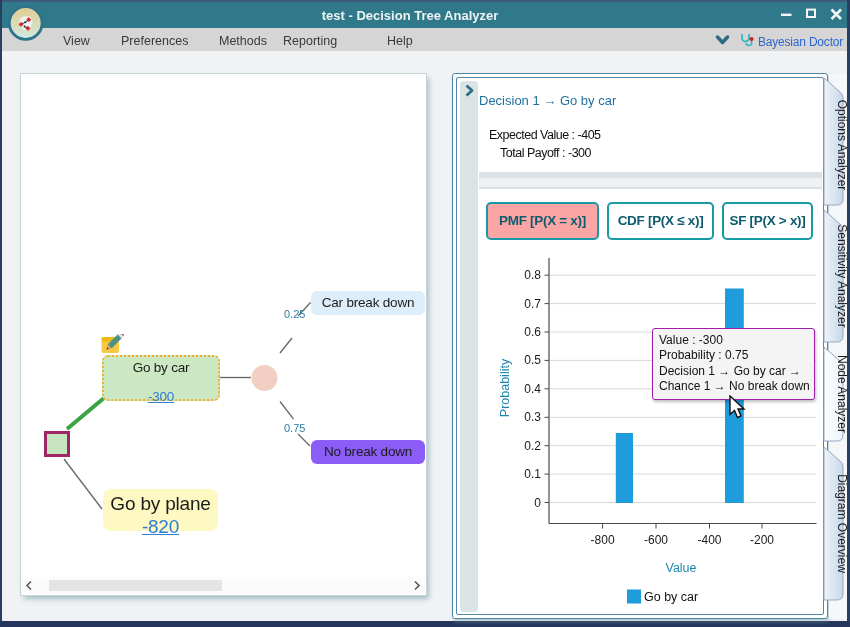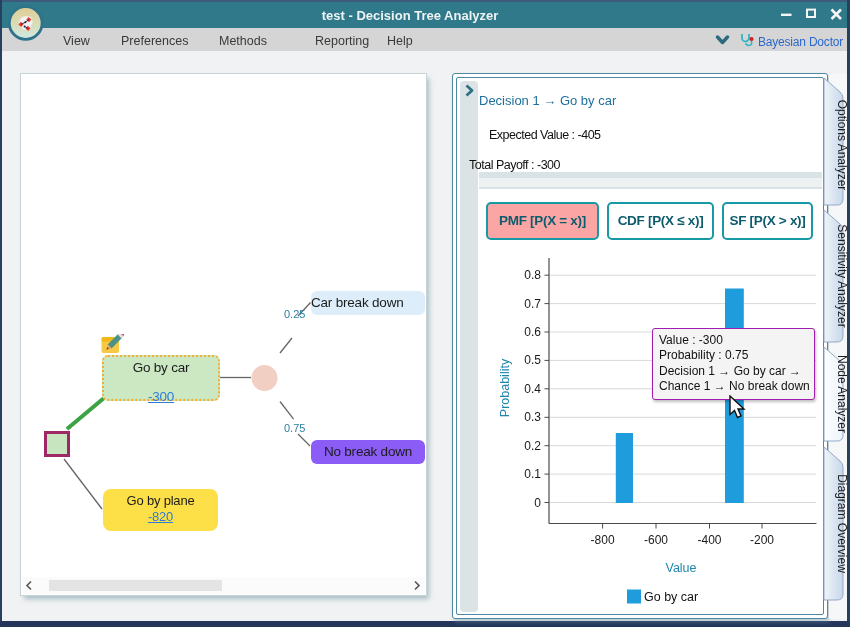--- a/index.html
+++ b/index.html
@@ -22,21 +22,21 @@
   <rect x="3" y="7.6" width="10.5" height="2.4" fill="#f4f6f6"></rect>
   <rect x="29" y="3.6" width="8" height="7.4" fill="none" stroke="#f4f6f6" stroke-width="2"></rect>
   <path d="M53.5 3.5 L63 13 M63 3.5 L53.5 13" stroke="#f4f6f6" stroke-width="2.6"></path>
 </svg>
 
 <div class="abs" style="left:2px;top:28px;width:845px;height:23px;background:#d5d5d5;"></div>
 <div class="abs" style="top:34px;left:0;width:850px;height:17px;font-size:12.5px;color:#3a3a3a;">
   <span class="abs" style="left:63px;">View</span>
   <span class="abs" style="left:121px;">Preferences</span>
   <span class="abs" style="left:219px;">Methods</span>
-  <span class="abs" style="left:315px;">Reporting</span>
+  <span class="abs" style="left:283px;">Reporting</span>
   <span class="abs" style="left:387px;">Help</span>
   <span class="abs" style="left:758px;top:1px;color:#2d68cc;font-size:12px;letter-spacing:-0.2px;white-space:nowrap;">Bayesian Doctor</span>
 </div>
 <svg class="abs" style="left:715px;top:35px;" width="16" height="12" viewBox="0 0 16 12">
   <path d="M2.5 2 L7.5 7.5 L12.5 2" fill="none" stroke="#2c6a80" stroke-width="3.4" stroke-linecap="round" stroke-linejoin="round"></path>
 </svg>
 
 <svg class="abs" style="left:738px;top:32px;" width="16" height="16" viewBox="0 0 16 16">
   <path d="M4 2 L4 6 a3.5 3.5 0 0 0 7 0 L11 2" fill="none" stroke="#35b5c4" stroke-width="1.8"></path>
   <path d="M7.5 11.5 a4 4 0 0 0 6 1 L13.5 8.5" fill="none" stroke="#35b5c4" stroke-width="1.6"></path>
@@ -89,28 +89,28 @@
     <rect x="8.2" y="-2" width="5.6" height="15" fill="#4e9287"></rect>
     <rect x="8.2" y="-4.5" width="5.6" height="3.4" fill="#e0e0e0"></rect>
     <rect x="8.2" y="-8" width="5.6" height="4" rx="1.6" fill="#e05555"></rect>
     <path d="M8.2 13 L13.8 13 L11 17.6 Z" fill="#f0a95c"></path>
     <path d="M9.9 15 L12.1 15 L11 17.6 Z" fill="#5d4037"></path>
   </g>
 </svg>
 
 <div class="abs" style="left:44px;top:431px;width:20px;height:20px;background:#c7e6bf;border:3px solid #9e2766;"></div>
 
-<div class="abs" style="left:103px;top:489px;width:115px;height:42px;background:#fde047;
-     border-radius:8px;text-align:center;font-size:13px;letter-spacing:-0.2px;color:#1c1c1c;">
+<div class="abs" style="left:103px;top:489px;width:115px;height:42px;background:#fef9c3;
+     border-radius:8px;text-align:center;font-size:19px;letter-spacing:-0.2px;color:#1c1c1c;">
   <div style="margin-top:4px;">Go by plane</div>
   <div style="color:#2f7dd3;text-decoration:underline;margin-top:1px;">-820</div>
 </div>
 
 <div class="abs" style="left:311px;top:291px;width:114px;height:24px;background:#ddeefa;
-     border-radius:6px;text-align:left;font-size:13.5px;letter-spacing:-0.2px;color:#1c1c1c;line-height:24px;">Car break down</div>
+     border-radius:6px;text-align:center;font-size:13.5px;letter-spacing:-0.2px;color:#1c1c1c;line-height:24px;">Car break down</div>
 <div class="abs" style="left:311px;top:440px;width:114px;height:24px;background:#8b5cf6;
      border-radius:6px;text-align:center;font-size:13.5px;letter-spacing:-0.2px;color:#1c1c1c;line-height:24px;">No break down</div>
 <div class="abs" style="left:284px;top:308px;font-size:11px;color:#2c7fa0;">0.25</div>
 <div class="abs" style="left:284px;top:422px;font-size:11px;color:#2c7fa0;">0.75</div>
 
 <div class="abs" style="left:21px;top:577px;width:404px;height:17px;background:#fbfbfb;"></div>
 <div class="abs" style="left:49px;top:580px;width:173px;height:11px;background:#e4e4e4;"></div>
 <svg class="abs" style="left:24px;top:580px;" width="10" height="11" viewBox="0 0 10 11">
   <path d="M7 1.5 L3 5.5 L7 9.5" fill="none" stroke="#555" stroke-width="1.6"></path>
 </svg>
@@ -123,21 +123,21 @@
 <div class="abs" style="left:456px;top:77px;width:366px;height:536px;background:#fff;
      border:1.5px solid #4f87a7;border-radius:2px;"></div>
 
 <div class="abs" style="left:460px;top:81px;width:18px;height:531px;background:#dce3e4;border-radius:4px;"></div>
 <svg class="abs" style="left:463px;top:83px;" width="13" height="15" viewBox="0 0 13 15">
   <path d="M3.5 2.5 L9 7.5 L3.5 12.5" fill="none" stroke="#2d7086" stroke-width="2.8" stroke-linejoin="round"></path>
 </svg>
 
 <div class="abs" style="left:479px;top:93px;width:368px;text-align:left;color:#1e6f9d;font-size:13px;">Decision 1 → Go by car</div>
 <div class="abs" style="left:489px;top:128px;font-size:12.5px;letter-spacing:-0.5px;color:#111;">Expected Value : -405</div>
-<div class="abs" style="left:469px;top:145.5px;font-size:12.5px;letter-spacing:-0.5px;color:#111;margin-top:12px;">Total Payoff : -300</div>
+<div class="abs" style="left:500px;top:145.5px;font-size:12.5px;letter-spacing:-0.5px;color:#111;">Total Payoff : -300</div>
 
 <div class="abs" style="left:479px;top:172px;width:343px;height:6px;background:#d9e2e4;"></div>
 <div class="abs" style="left:479px;top:178px;width:343px;height:9px;background:#edf1f2;"></div>
 <div class="abs" style="left:479px;top:187px;width:343px;height:2px;background:#d9e2e4;"></div>
 
 <div class="abs" style="left:486px;top:202px;width:109px;height:34px;background:#fca5a5;border:2px solid #189aa6;
      border-radius:5px;text-align:center;line-height:34px;font-size:13.5px;letter-spacing:-0.3px;font-weight:bold;color:#0d5c6d;">PMF [P(X = x)]</div>
 <div class="abs" style="left:607px;top:202px;width:103px;height:34px;background:#fff;border:2px solid #189aa6;
      border-radius:5px;text-align:center;line-height:34px;font-size:13.5px;letter-spacing:-0.3px;font-weight:bold;color:#0d5c6d;">CDF [P(X ≤ x)]</div>
 <div class="abs" style="left:722px;top:202px;width:87px;height:34px;background:#fff;border:2px solid #189aa6;

